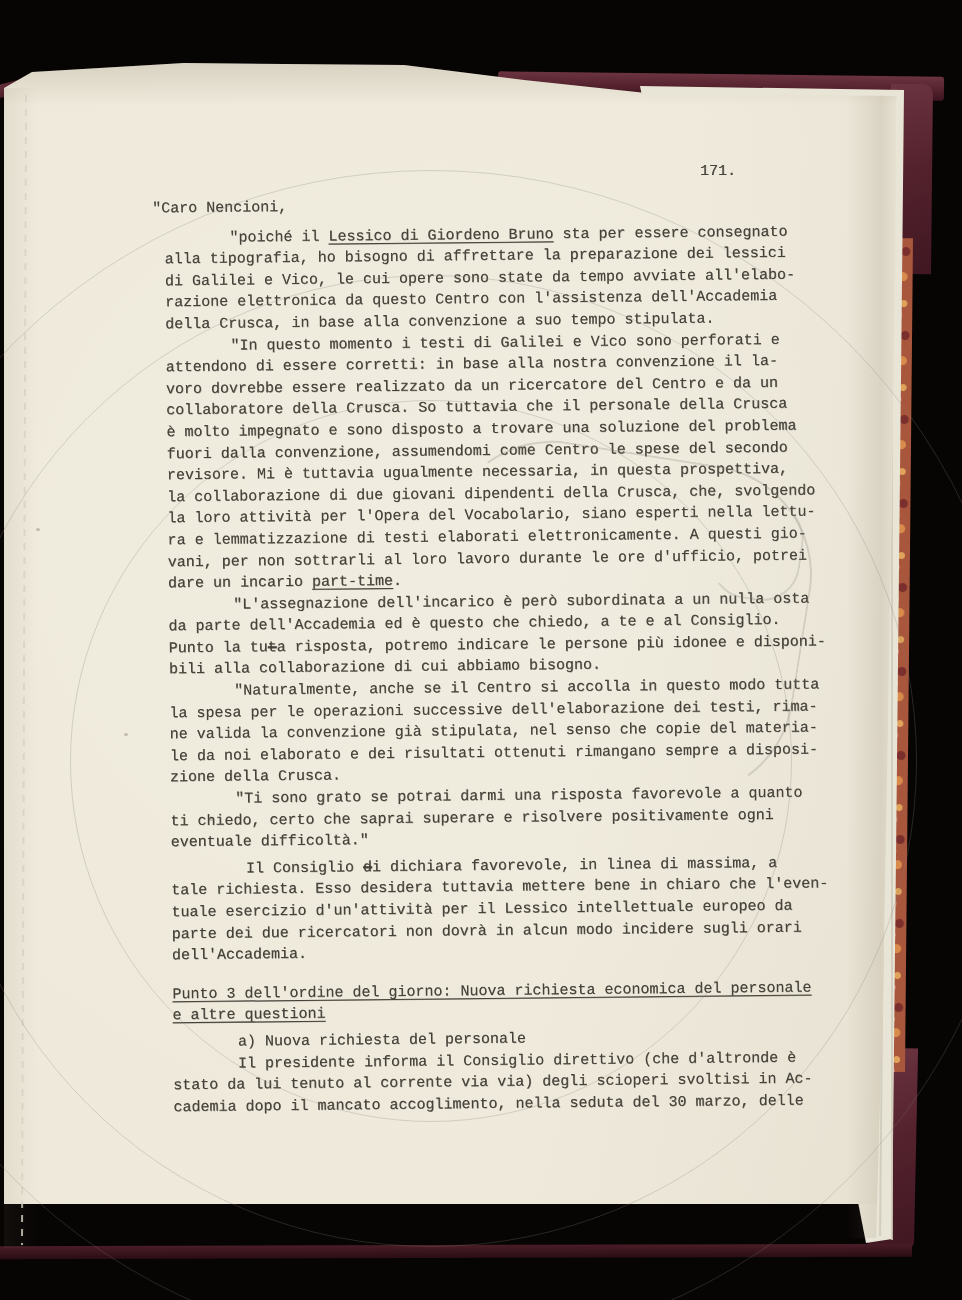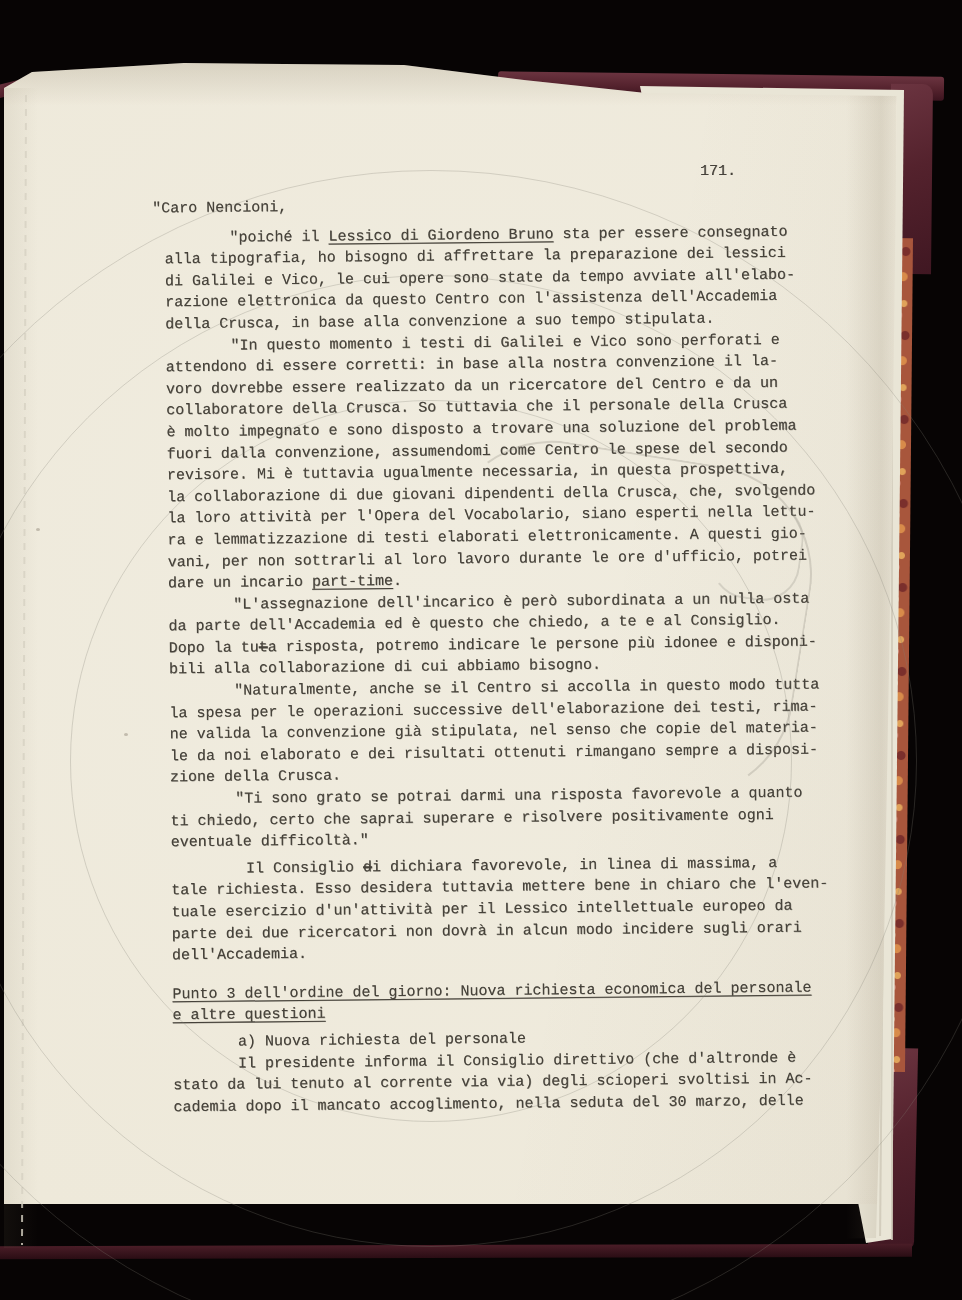--- a/index.html
+++ b/index.html
@@ -110,21 +110,21 @@
         <div class="ln" style="padding-left: 12px;"><span class="">è molto impegnato e sono disposto a trovare una soluzione del problema</span></div>
         <div class="ln" style="padding-left: 12px;"><span class="">fuori dalla convenzione, assumendomi come Centro le spese del secondo</span></div>
         <div class="ln" style="padding-left: 12px;"><span class="">revisore. Mi è tuttavia ugualmente necessaria, in questa prospettiva,</span></div>
         <div class="ln" style="padding-left: 12px;"><span class="">la collaborazione di due giovani dipendenti della Crusca, che, svolgendo</span></div>
         <div class="ln" style="padding-left: 12px;"><span class="">la loro attività per l'Opera del Vocabolario, siano esperti nella lettu-</span></div>
         <div class="ln" style="padding-left: 12px;"><span class="">ra e lemmatizzazione di testi elaborati elettronicamente. A questi gio-</span></div>
         <div class="ln" style="padding-left: 12px;"><span class="">vani, per non sottrarli al loro lavoro durante le ore d'ufficio, potrei</span></div>
         <div class="ln" style="padding-left: 12px;"><span class="">dare un incario </span><span class="u">part-time</span><span class="">.</span></div>
         <div class="ln" style="padding-left: 77px;"><span class="">"L'assegnazione dell'incarico è però subordinata a un nulla osta</span></div>
         <div class="ln" style="padding-left: 12px;"><span class="">da parte dell'Accademia ed è questo che chiedo, a te e al Consiglio.</span></div>
-        <div class="ln" style="padding-left: 12px;"><span class="">Dopo la tu</span><span class="s">t</span><span class="">a risposta, potremo indicare le persone più idonee e disponi-</span></div>
+        <div class="ln" style="padding-left: 12px;"><span class="">Punto la tu</span><span class="s">t</span><span class="">a risposta, potremo indicare le persone più idonee e disponi-</span></div>
         <div class="ln" style="padding-left: 12px;"><span class="">bili alla collaborazione di cui abbiamo bisogno.</span></div>
         <div class="ln" style="padding-left: 77px;"><span class="">"Naturalmente, anche se il Centro si accolla in questo modo tutta</span></div>
         <div class="ln" style="padding-left: 12px;"><span class="">la spesa per le operazioni successive dell'elaborazione dei testi, rima-</span></div>
         <div class="ln" style="padding-left: 12px;"><span class="">ne valida la convenzione già stipulata, nel senso che copie del materia-</span></div>
         <div class="ln" style="padding-left: 12px;"><span class="">le da noi elaborato e dei risultati ottenuti rimangano sempre a disposi-</span></div>
         <div class="ln" style="padding-left: 12px;"><span class="">zione della Crusca.</span></div>
         <div class="ln" style="padding-left: 77px;"><span class="">"Ti sono grato se potrai darmi una risposta favorevole a quanto</span></div>
         <div class="ln" style="padding-left: 12px;"><span class="">ti chiedo, certo che saprai superare e risolvere positivamente ogni</span></div>
         <div class="ln" style="padding-left: 12px;"><span class="">eventuale difficoltà."</span></div>
         <div class="ln" style="margin-top: 5px; padding-left: 87px;"><span class="">Il Consiglio </span><span class="s">d</span><span class="">i dichiara favorevole, in linea di massima, a</span></div>

